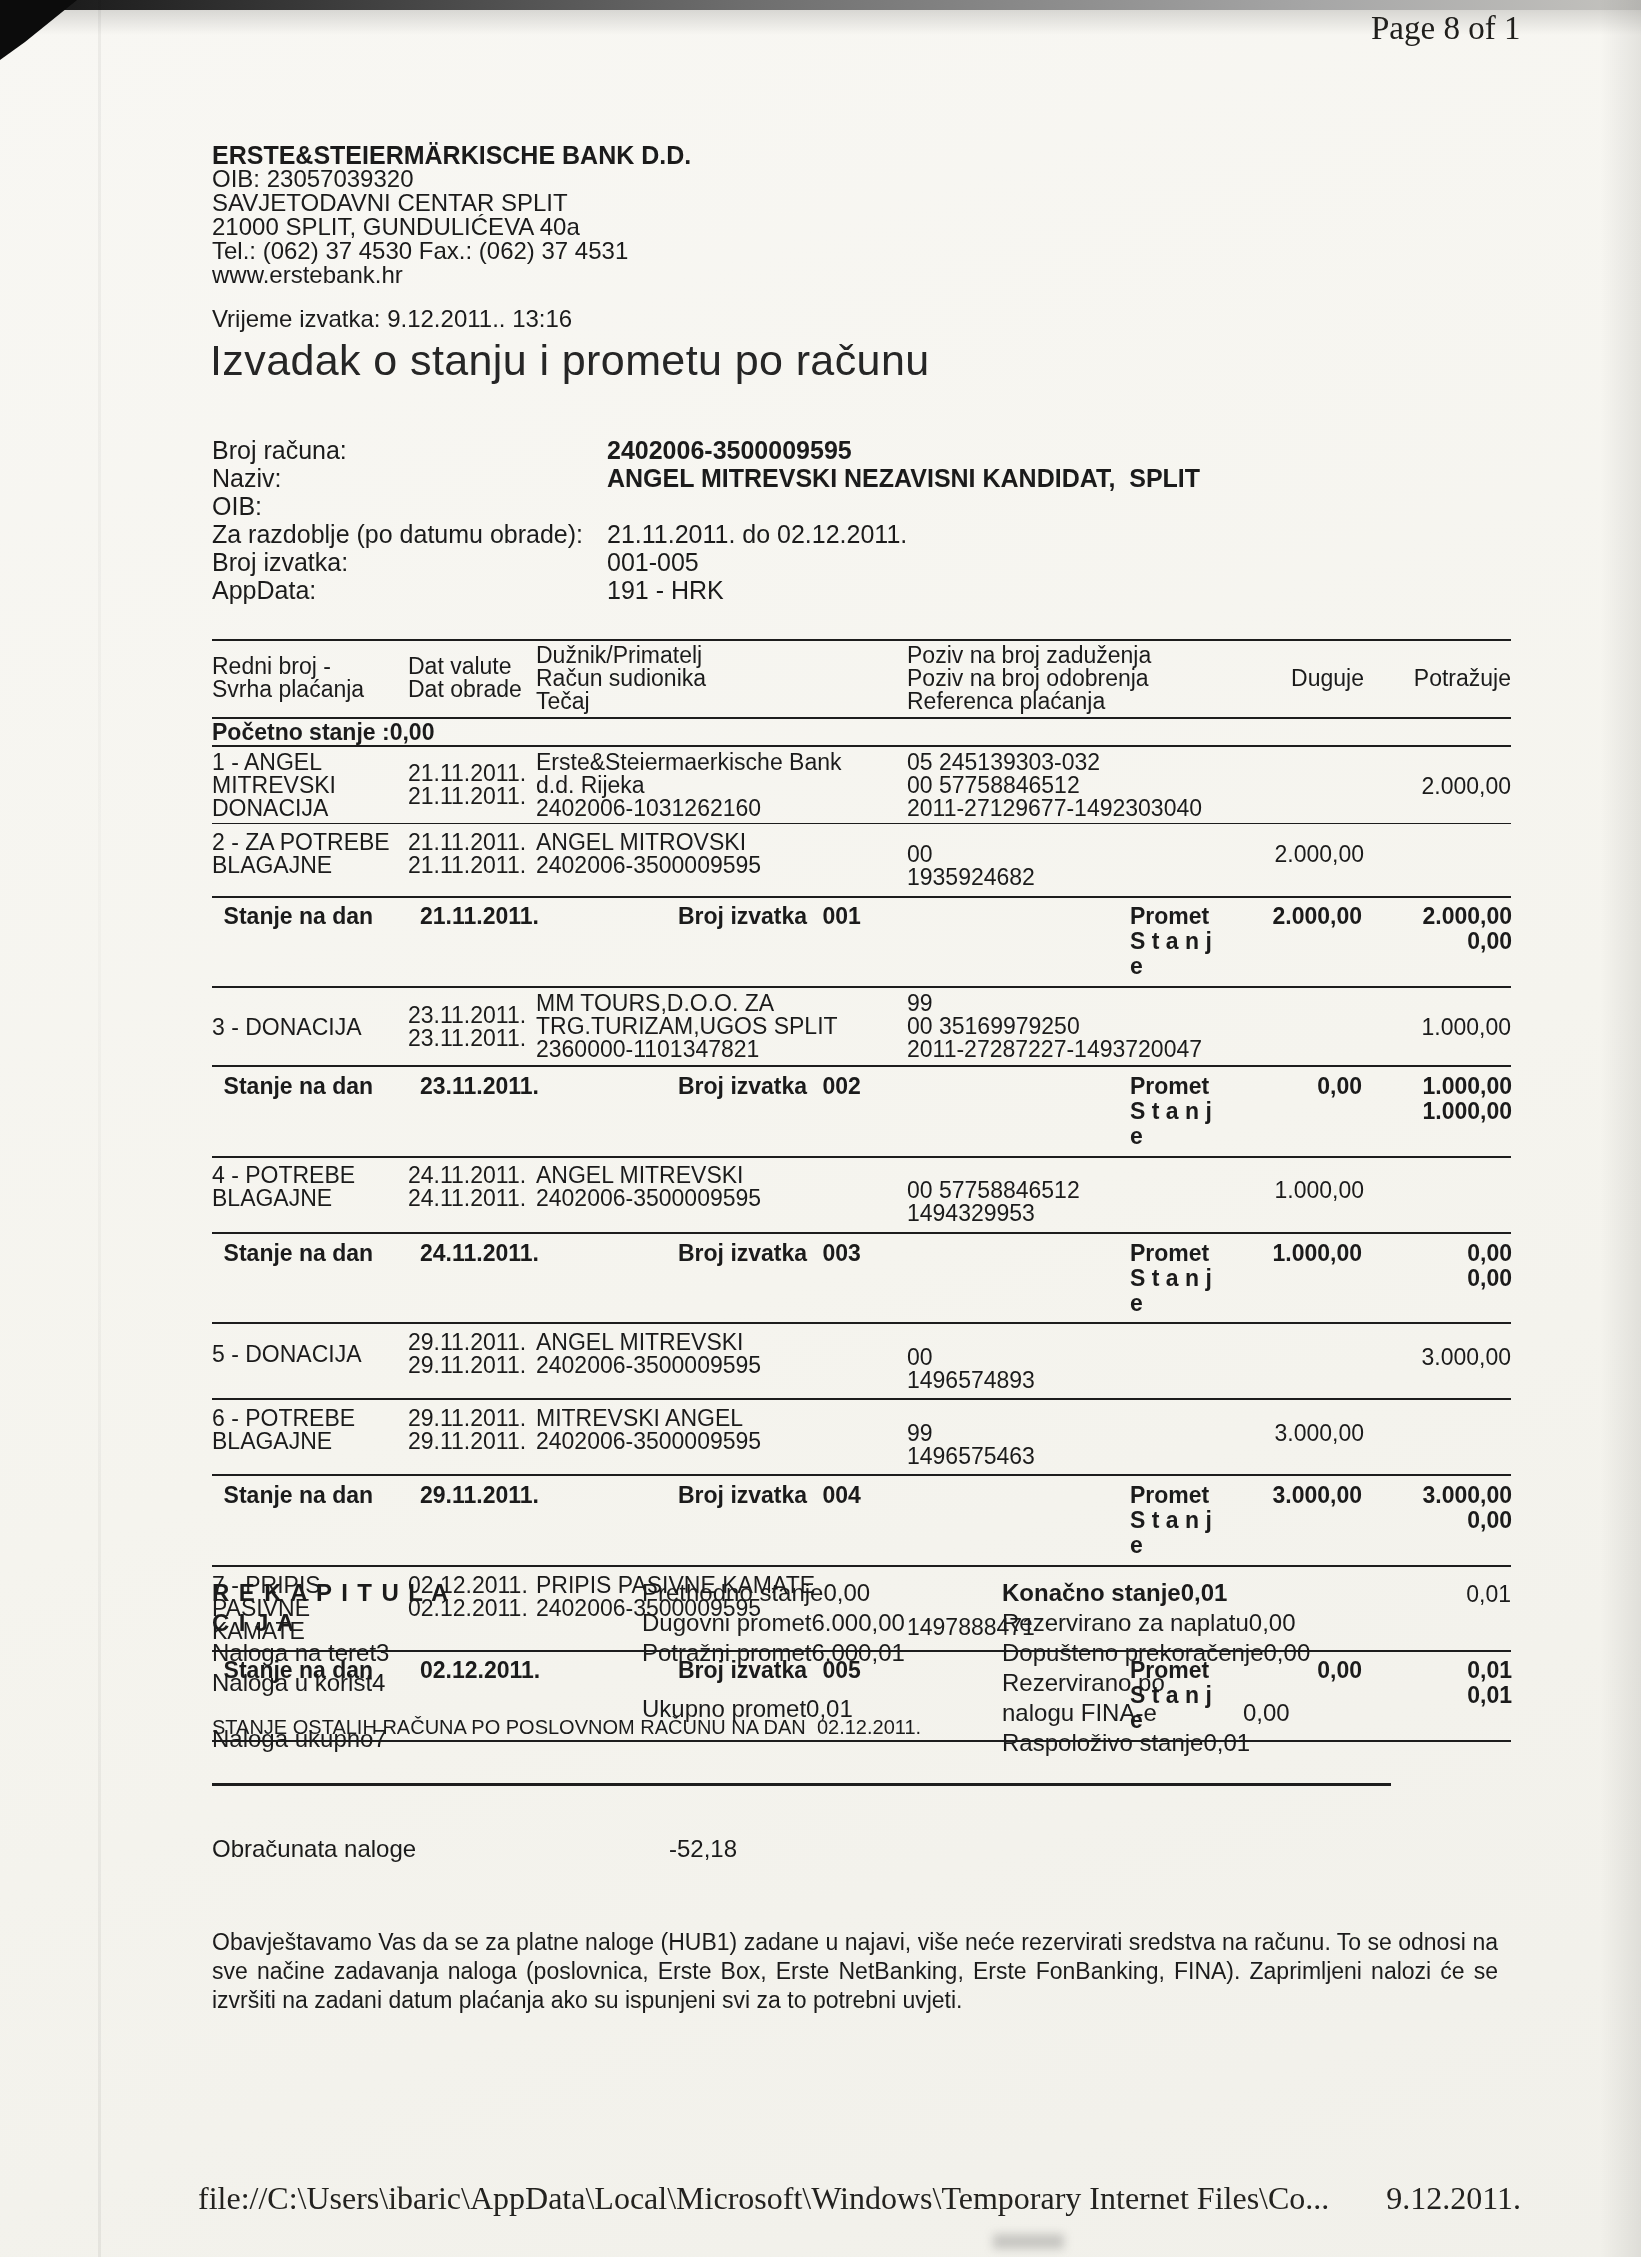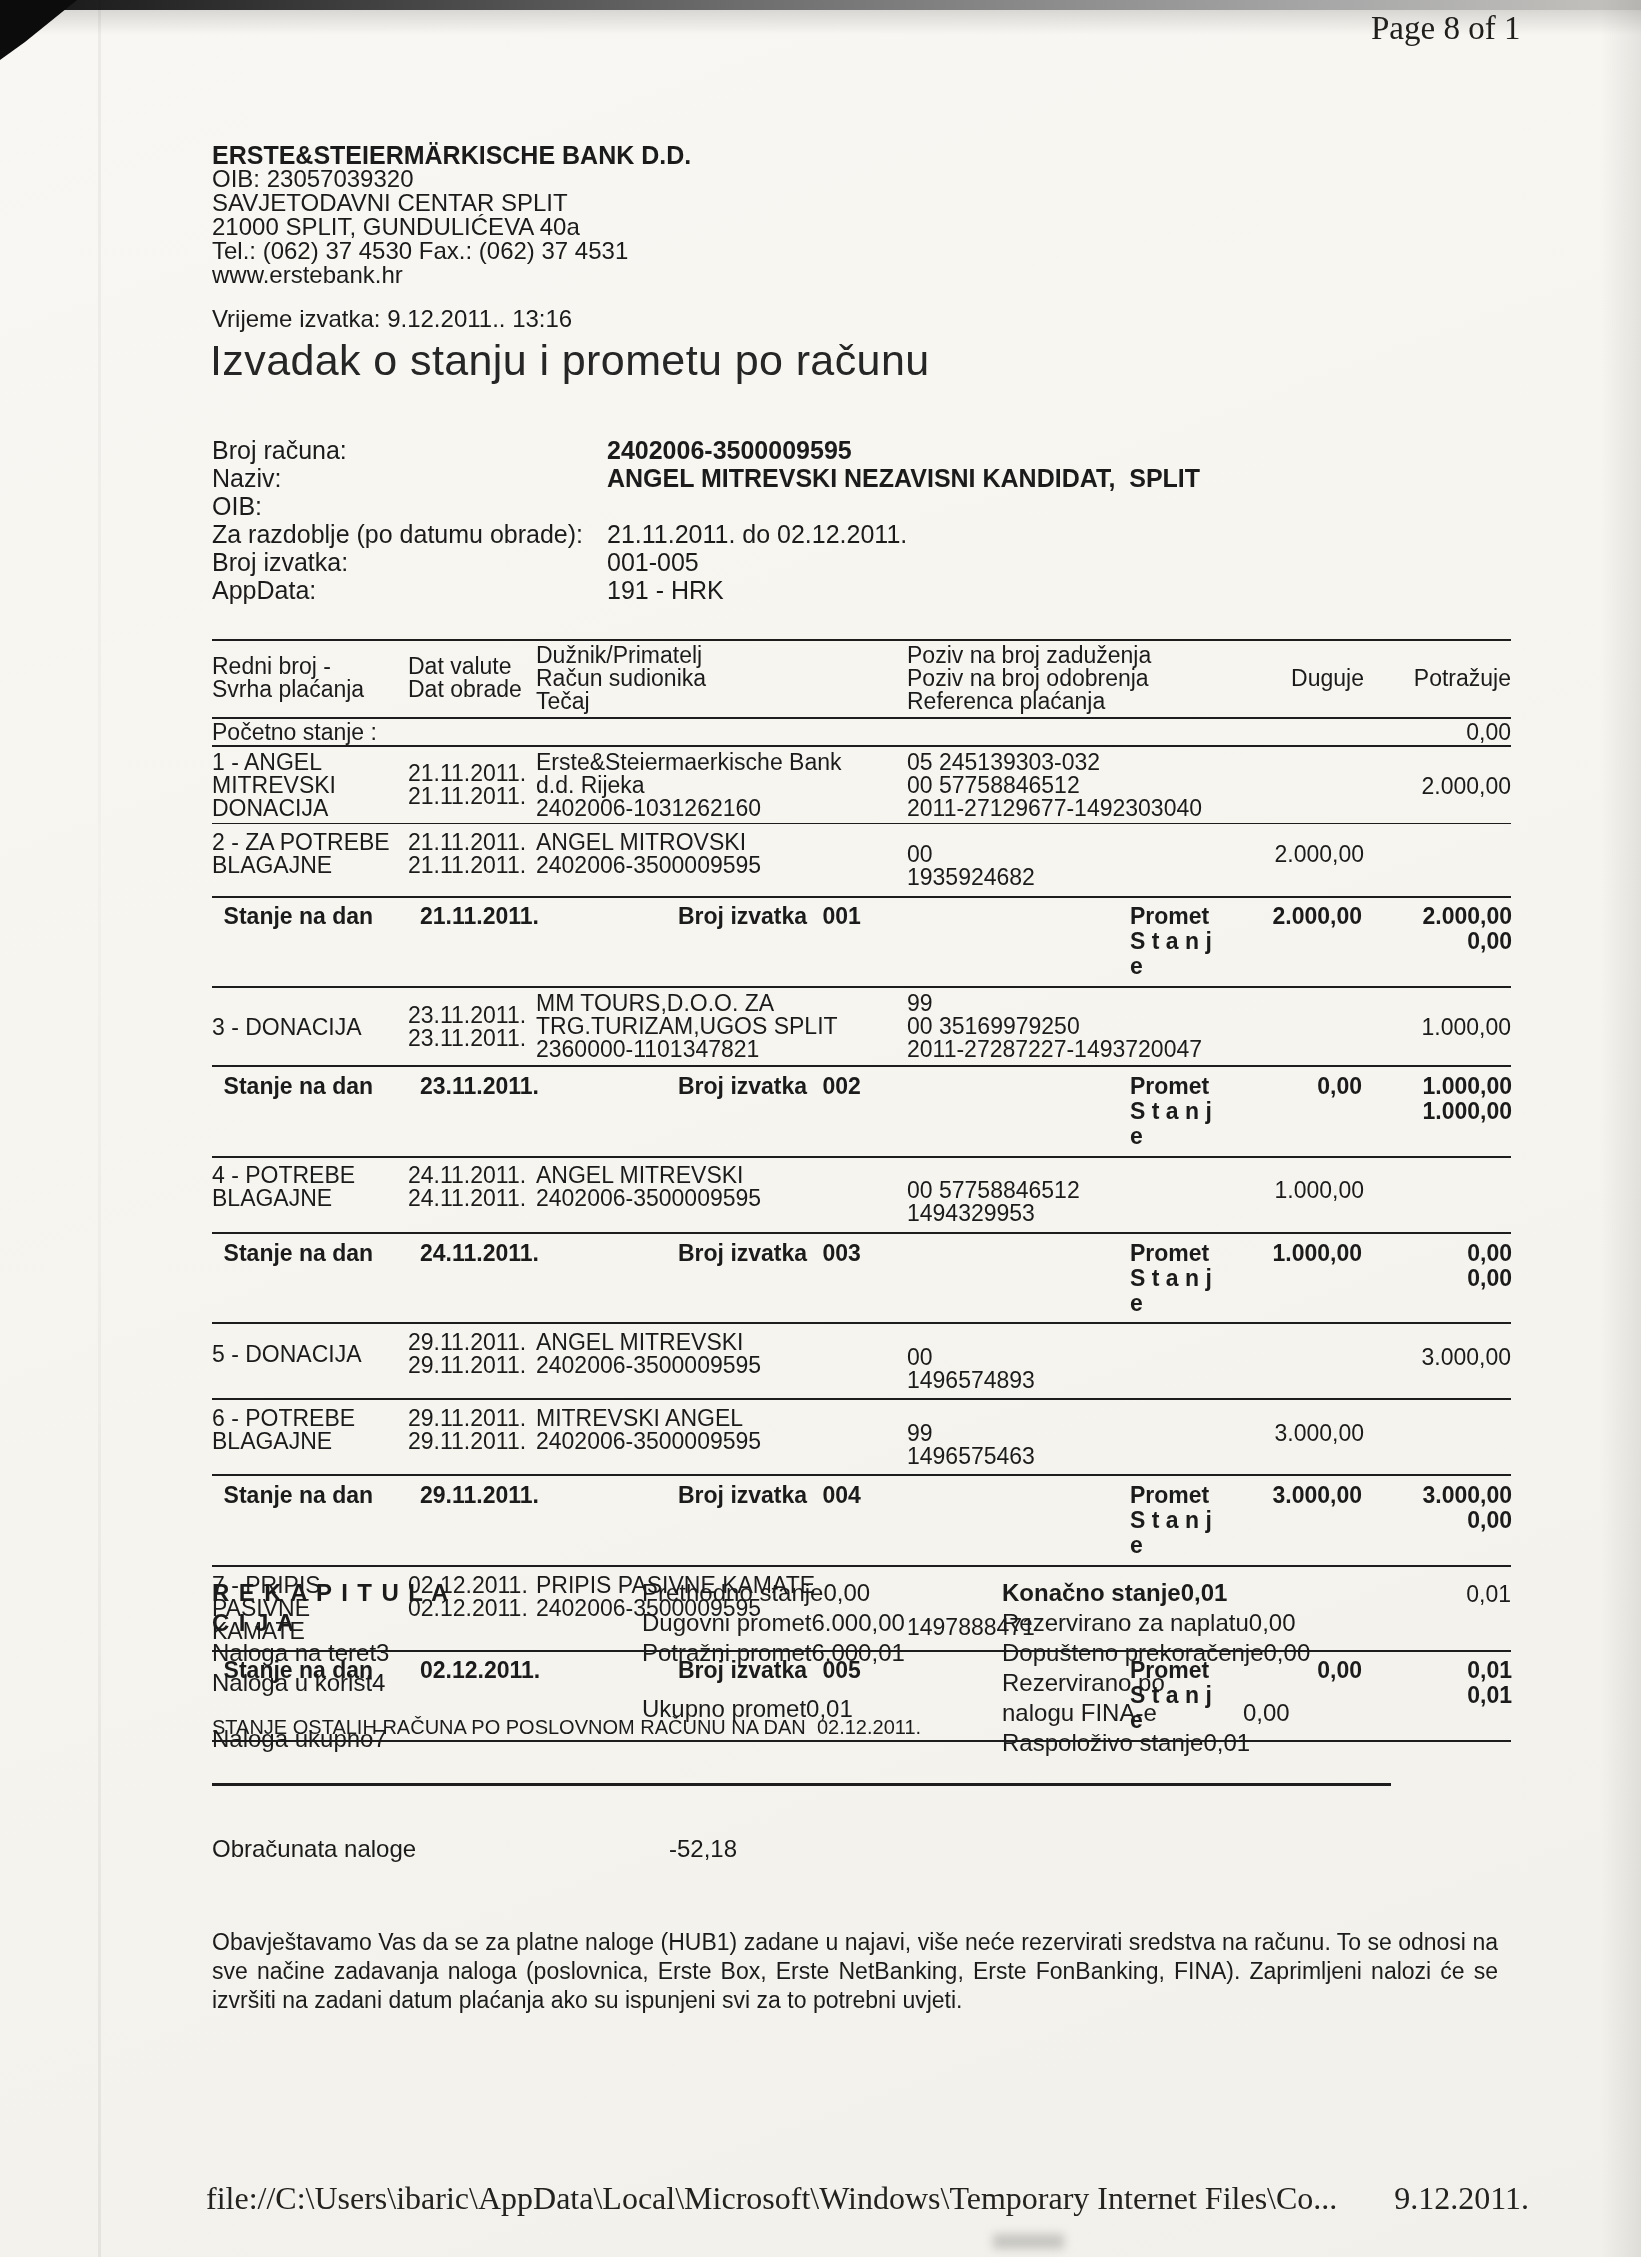--- a/index.html
+++ b/index.html
@@ -46,21 +46,21 @@
   .hpad{padding:2.9px 0 3.9px}
   .h2{padding-top:11.6px}
   .hmid{padding-top:23px}
   .txn{padding:3.9px 0}
   .txn2{padding:6.8px 0}
   .off1{padding-top:11.6px}
   .off2{padding-top:14.5px}
   .off3{padding-top:42px}
   .amid{padding-top:24px}
   .a8{padding-top:8.7px}
-  .opening{display:flex;justify-content:space-between;font-weight:normal;padding:1.9px 0 1px;line-height:23px}
+  .opening{display:flex;justify-content:flex-start;font-weight:bold;padding:1.9px 0 1px;line-height:23px}
 
   .stanje{display:grid;grid-template-columns:208px 258px 452px 1fr;padding:6.8px 0;font-weight:bold;line-height:25px}
   .stanje .padl{padding-left:11.6px}
   .sline{display:grid;grid-template-columns:92px 140px 150px}
   .sline .n{text-align:right}
   .izvno{margin-left:15.4px}
 
   
   .rekap{position:absolute;left:212px;top:1578px;width:1299px;height:193px;font-size:24px}
   .rcol{position:absolute;top:0}
@@ -73,21 +73,21 @@
   .rtitle{font-weight:bold;letter-spacing:1.4px;line-height:30px}
   .rblank{height:26px}
   .rekapline{position:absolute;left:212px;top:1783px;width:1179px;height:2.9px;background:#1d1d1d}
 
   .other1{position:absolute;left:212px;top:1716px;font-size:20px}
   .other2{position:absolute;left:212px;top:1835px;font-size:24px;display:flex}
   .other2 .lab{width:457px;flex:none}
 
   .notice{position:absolute;left:212px;top:1928px;width:1286px;font-size:23px;line-height:29px;text-align:justify}
 
-  .footer{position:absolute;left:206px;top:2180px;width:1323px;display:flex;justify-content:space-between;
+  .footer{position:absolute;left:198px;top:2180px;width:1323px;display:flex;justify-content:space-between;
     font-family:"Liberation Serif","DejaVu Serif",serif;font-size:32px;color:#23221f}
 </style>
 </head>
 <body>
 
 <div class="page">
   <div class="topstrip"></div>
   <div class="topfade"></div>
   <div class="corner"></div>
   <div class="leftcrease"></div>

